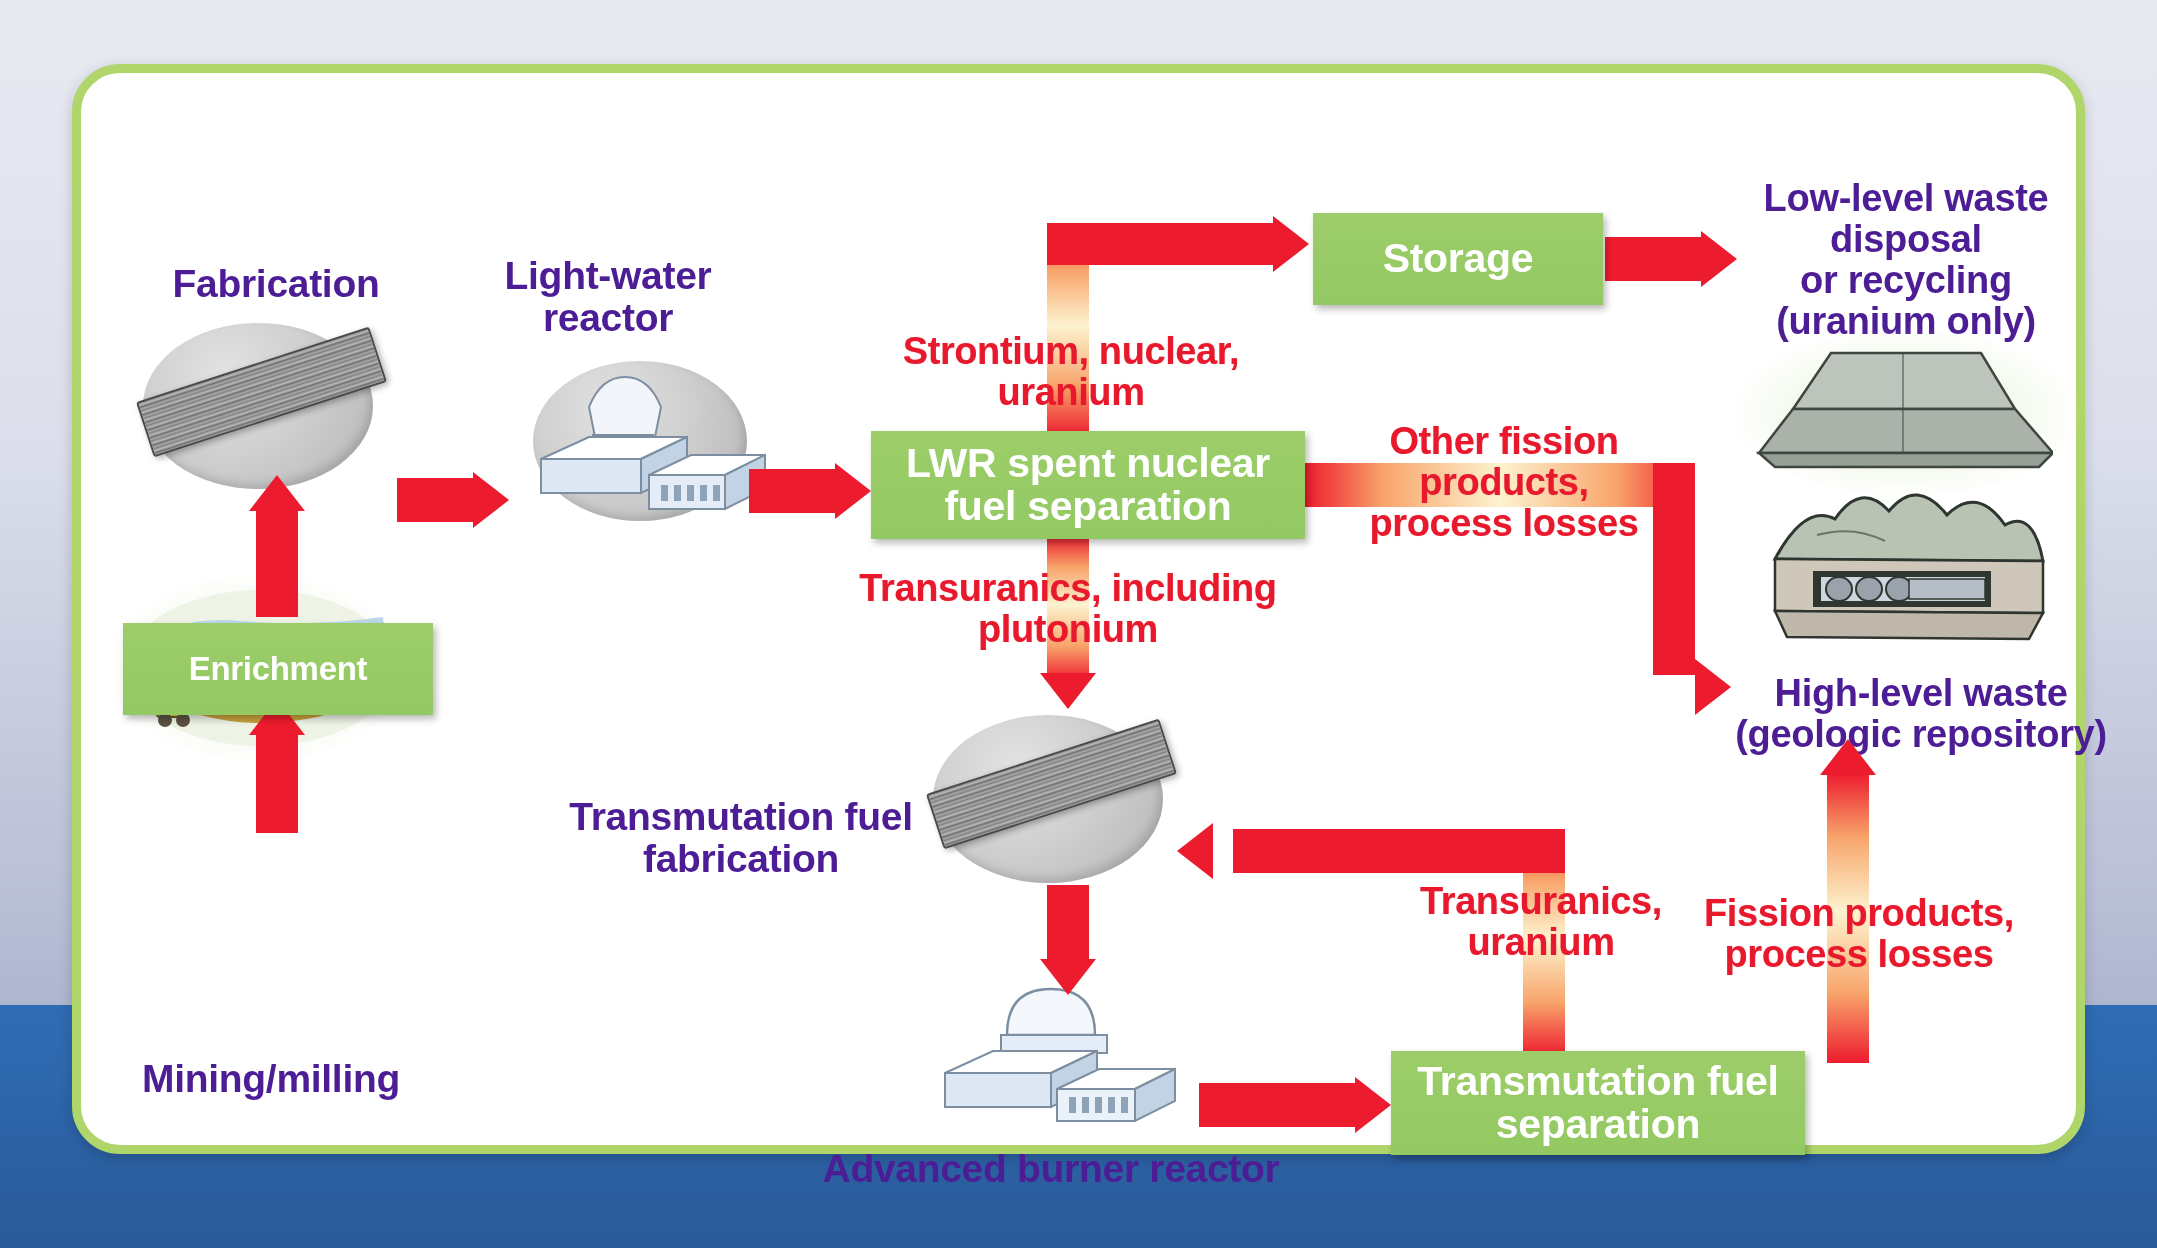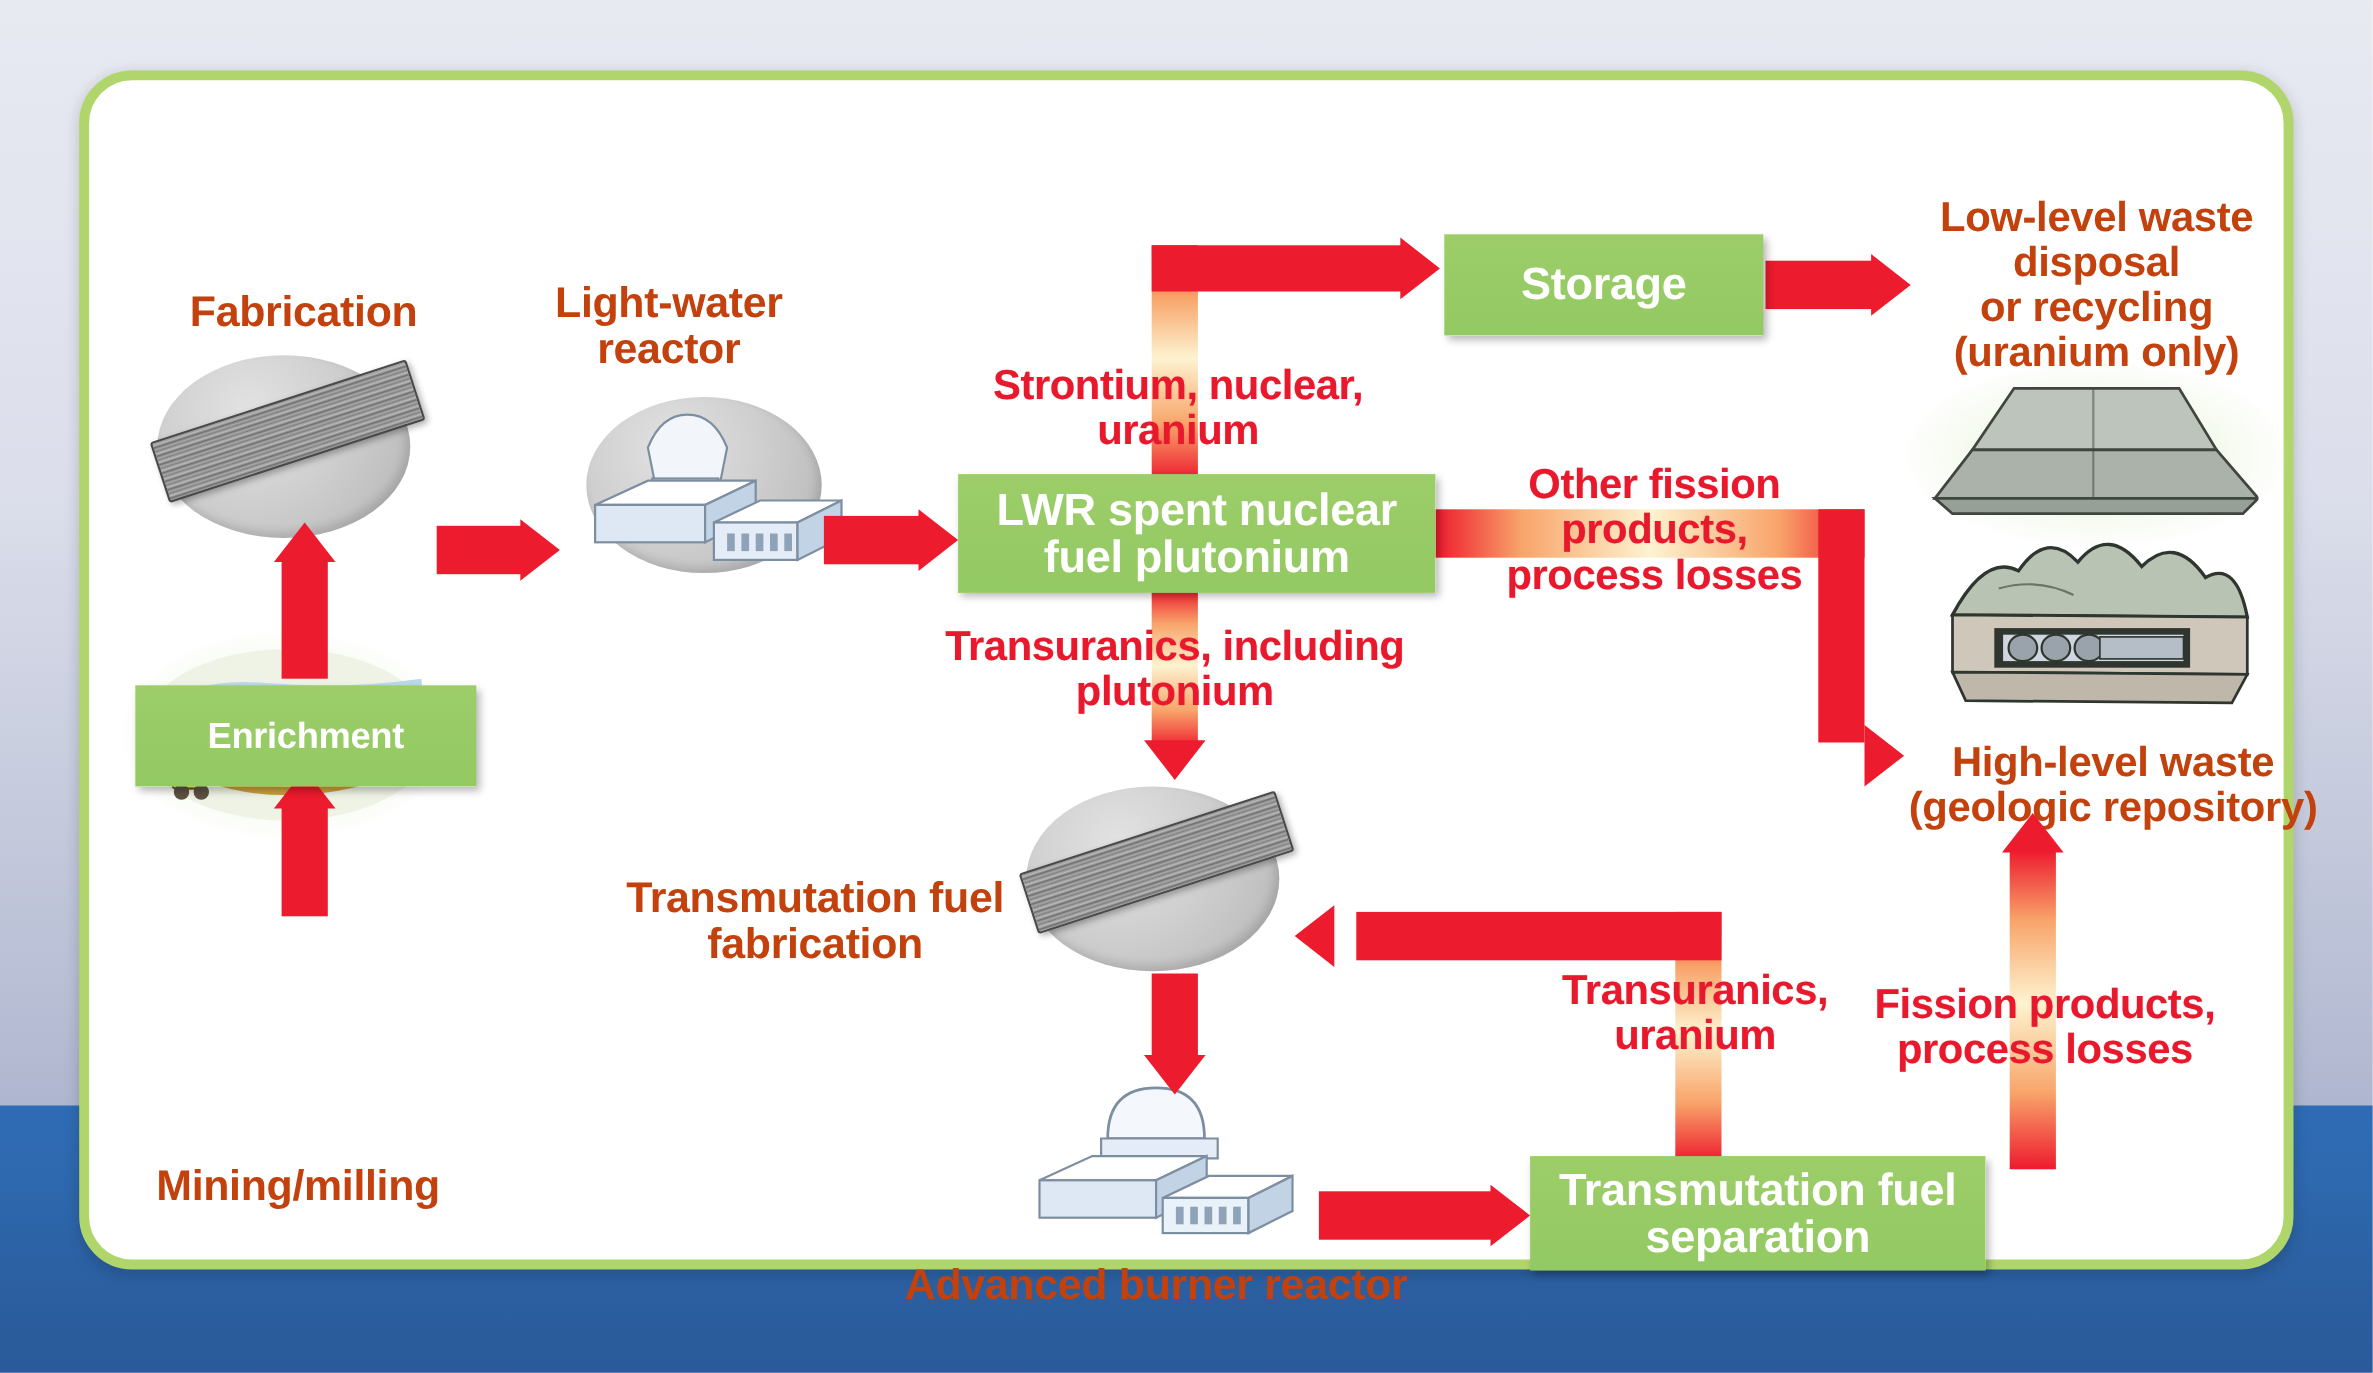--- a/index.html
+++ b/index.html
@@ -18,21 +18,21 @@
   
   #card {
     position:absolute; left:72px; top:64px; width:2013px; height:1090px;
     background:#ffffff; border:9px solid #b0d66b; border-radius:48px;
     box-shadow: 0 4px 14px rgba(0,0,0,.18);
   }
   #stage { position:absolute; inset:0; }
 
   
   .lbl {
-    position:absolute; color:#c2410c; font-weight:bold; line-height:1.08;
+    position:absolute; color:#4c1d95; font-weight:bold; line-height:1.08;
     text-align:center; letter-spacing:-0.3px; white-space:pre-line;
   }
   .rlbl {
     position:absolute; color:#e8192c; font-weight:bold; line-height:1.08;
     text-align:center; letter-spacing:-0.4px; white-space:pre-line;
     text-shadow:0 0 1px rgba(232,25,44,.35);
   }
   .gbox {
     position:absolute; background:linear-gradient(180deg,#9ccd69 0%,#93c962 100%);
     color:#fff; font-weight:bold; display:flex; align-items:center;
@@ -130,21 +130,21 @@
        <rect x="166" y="122" width="7" height="16"></rect>
           <rect x="179" y="122" width="7" height="16"></rect>
        <rect x="192" y="122" width="7" height="16"></rect>
      </g>
   </svg>
 
   <div class="ar" style="left:668px; top:396px; width:88px; height:44px;"></div>
   <div class="ah right" style="left:754px; top:390px;"></div>
 
   <div class="gbox" style="left:790px; top:358px; width:434px; height:108px; font-size:41px;">LWR spent nuclear
-fuel plutonium</div>
+fuel separation</div>
 
   <div class="fadev" style="left:966px; top:150px; width:42px; height:214px;"></div>
   <div class="ar" style="left:966px; top:150px; width:230px; height:42px;"></div>
   <div class="ah right" style="left:1192px; top:143px;"></div>
   <div class="rlbl" style="left:800px; top:258px; width:380px; font-size:38px; z-index:7;">Strontium, nuclear,
 uranium</div>
 
   <div class="gbox" style="left:1232px; top:140px; width:290px; height:92px; font-size:41px;">Storage</div>
   <div class="ar" style="left:1524px; top:164px; width:100px; height:44px;"></div>
   <div class="ah right" style="left:1620px; top:158px;"></div>

